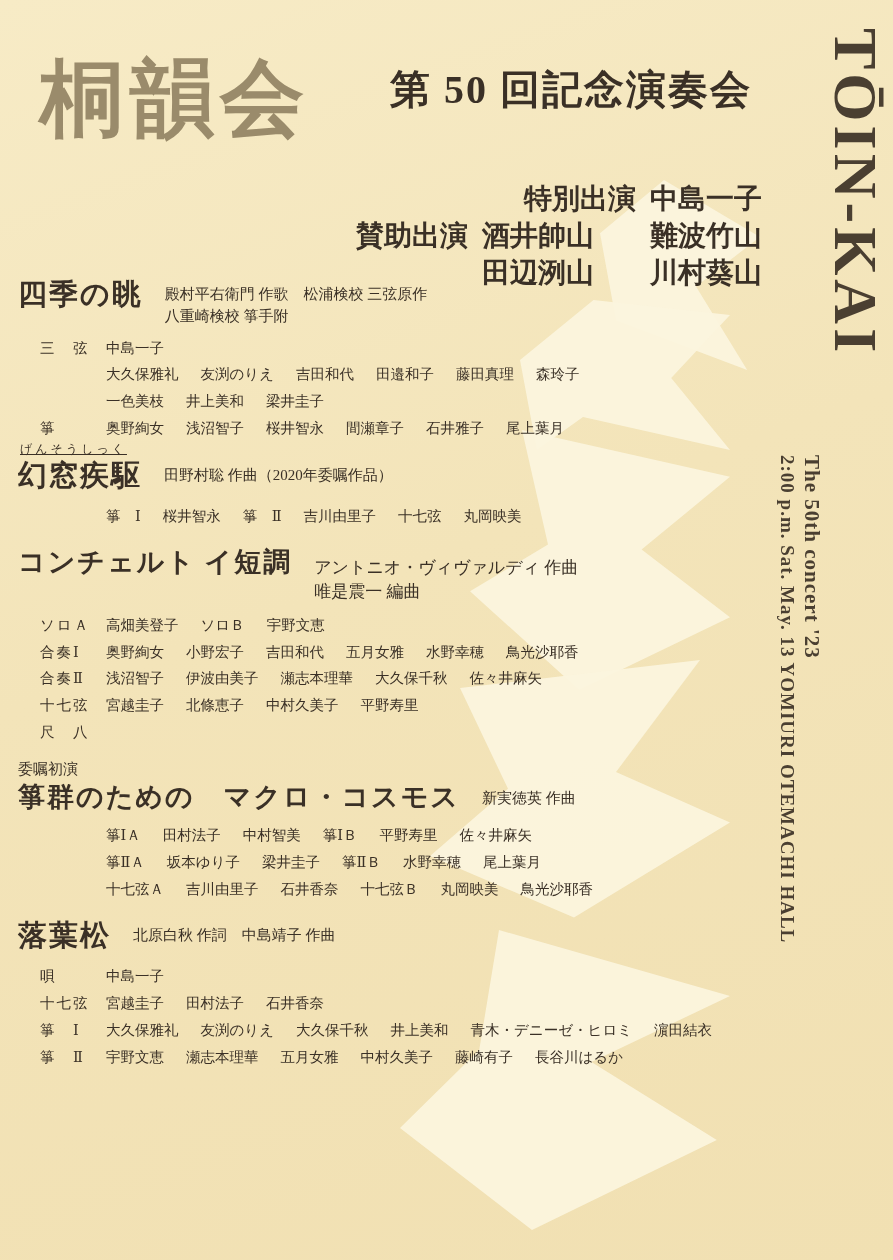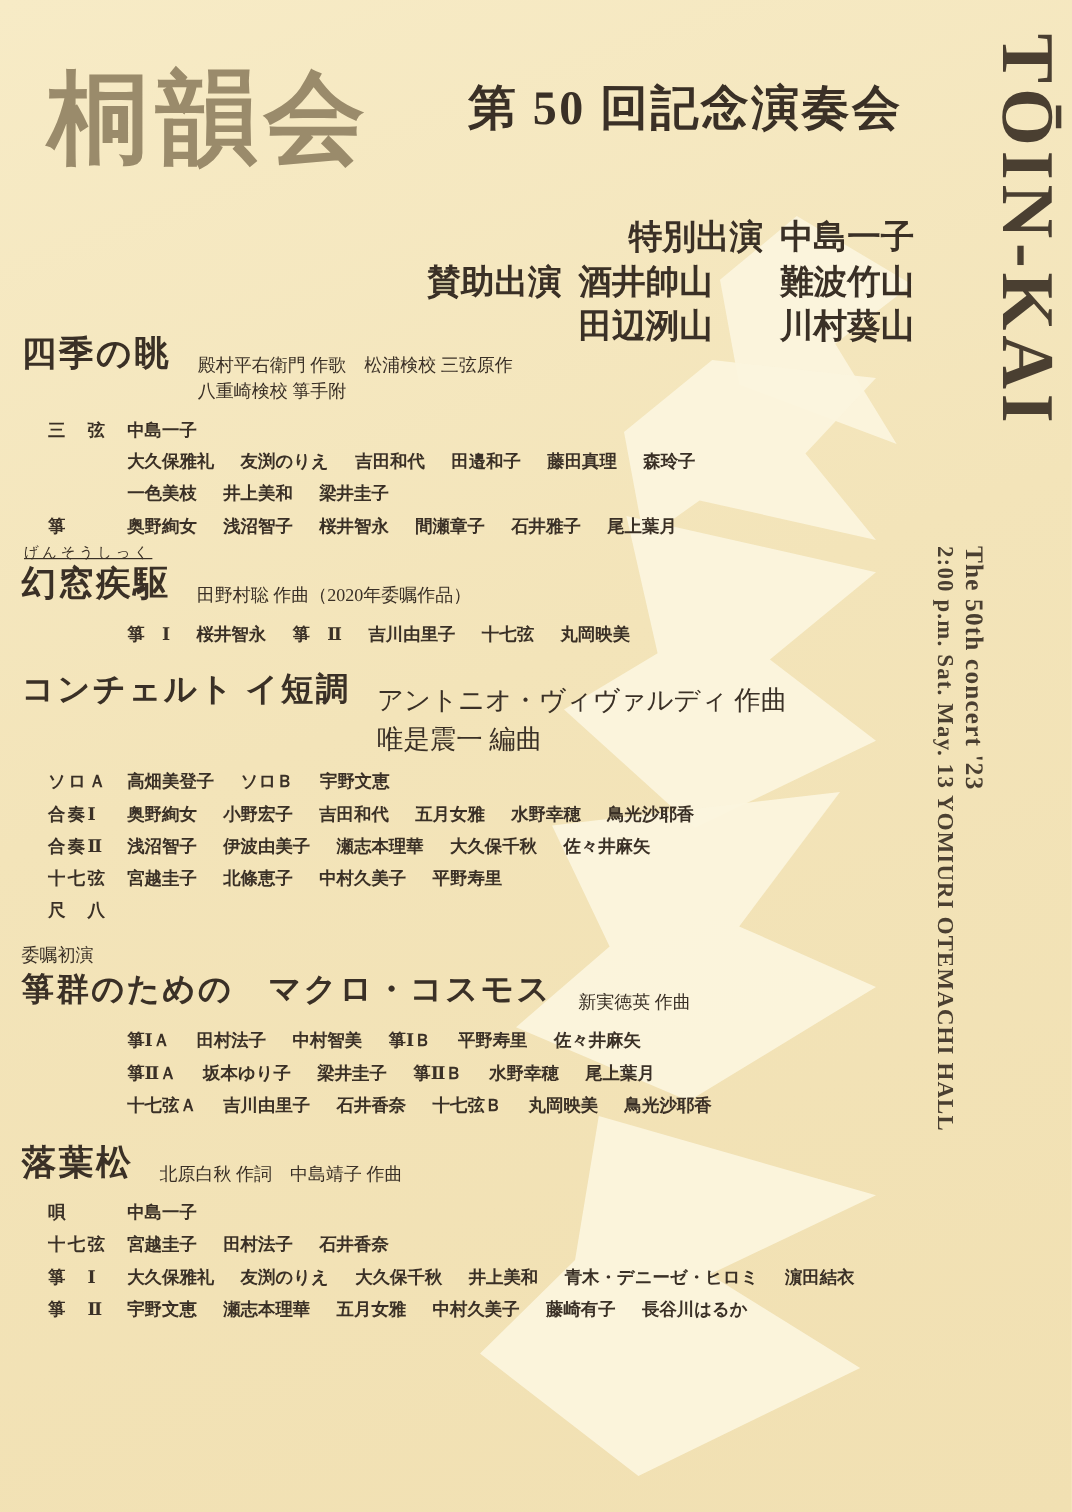--- a/index.html
+++ b/index.html
@@ -105,28 +105,28 @@
   .piece-title {
     font-size: 29px; font-weight: bold; letter-spacing: 2px;
     color: #3a3026; margin-left: 18px; white-space: nowrap;
   }
   .piece-title.small { font-size: 27px; }
   .ruby {
     position: absolute; left: 20px; top: -15px;
     font-size: 12px; letter-spacing: 3px; color: #3a3026; text-decoration: underline;
   }
   .piece-credit {
-    font-size: 15px; line-height: 1.45; margin-left: 22px; margin-top: 20px;
+    font-size: 15px; line-height: 1.45; margin-left: 22px; margin-top: 9px;
     color: #3a3026; white-space: pre-line;
   }
-  .piece-credit.big { font-size: 22px; margin-top: 12px; }
+  .piece-credit.big { font-size: 17px; margin-top: 12px; }
   .pretag { font-size: 15px; margin-left: 18px; color: #3a3026; }
 
   .perf-table { margin: 7px 0 0 40px; font-size: 14.5px; color: #3a3026; }
-  .perf-row { display: flex; align-items: center; line-height: 1.85; font-weight: bold; }
+  .perf-row { display: flex; align-items: center; line-height: 1.85; }
   .perf-role { width: 66px; flex: none; letter-spacing: 2px; }
   .perf-names { display: flex; }
   .perf-names span { display: inline-block; margin-right: 22px; white-space: nowrap; }
 </style>
 </head>
 <body>
 
 <div id="poster">
 
   <div class="deco d5"></div>

